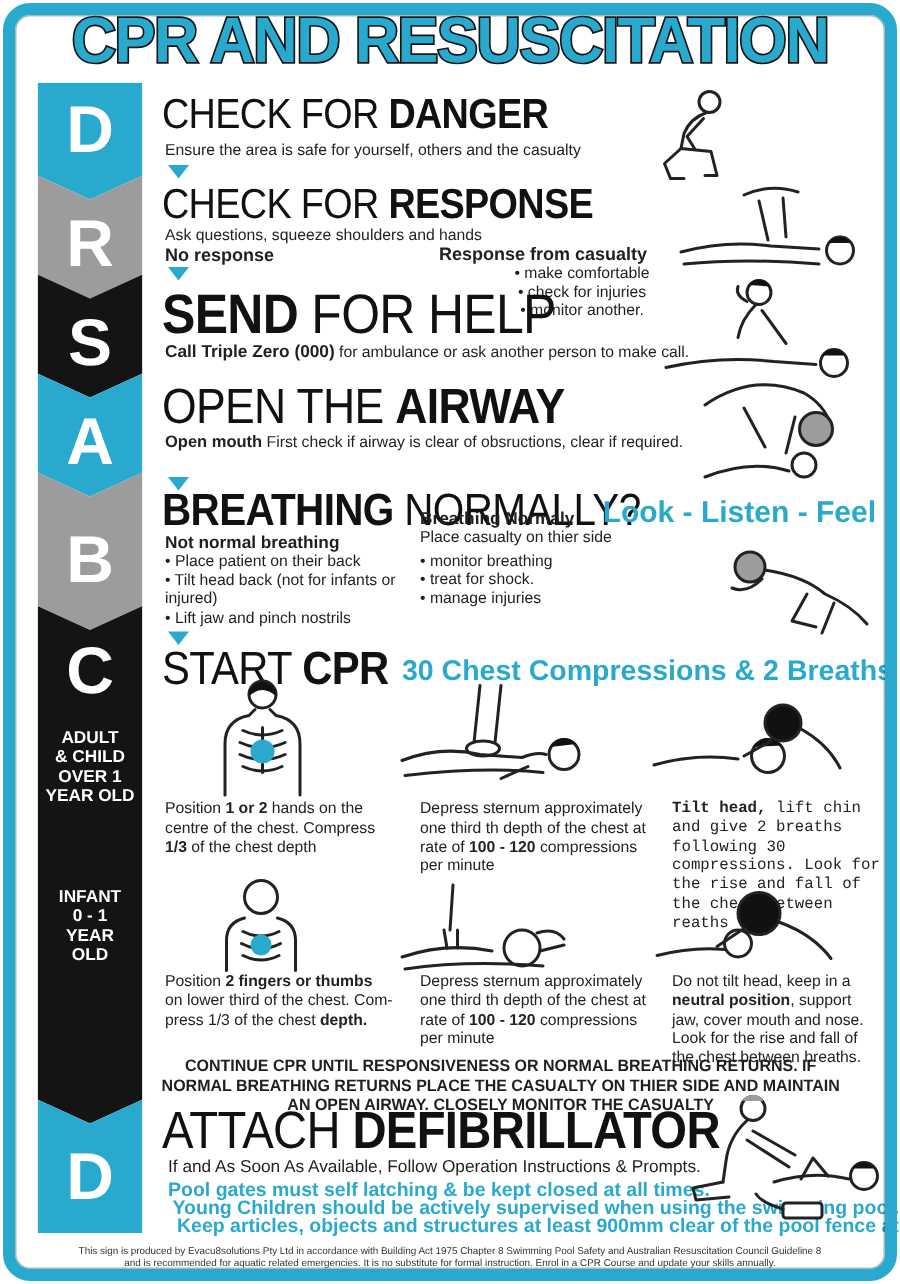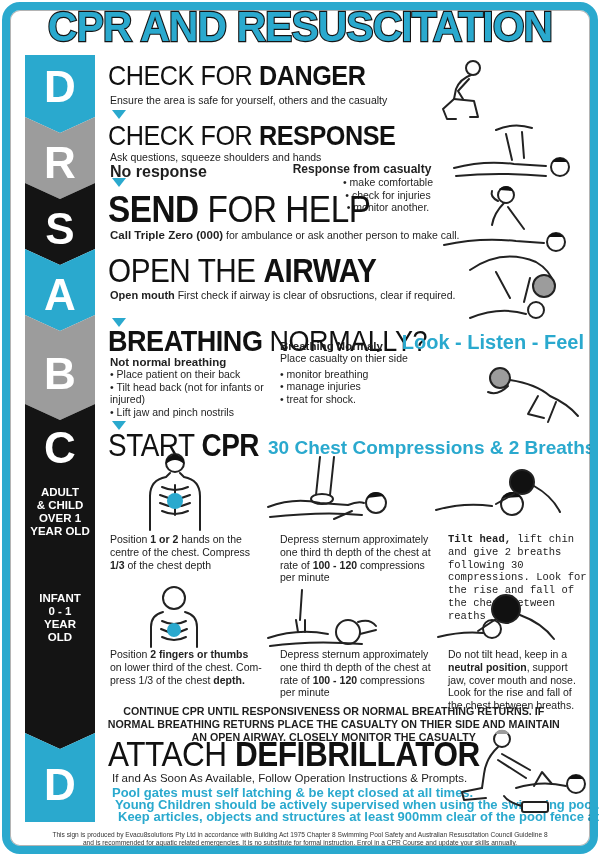--- a/index.html
+++ b/index.html
@@ -78,21 +78,21 @@
   <div class="h" style="left:108px;top:60px;font-size:28px;">
     <span class="lt">CHECK FOR </span><span class="bd">DANGER</span>
   </div>
   <div class="blk small" style="left:110px;top:94px;">Ensure the area is safe for yourself, others and the casualty</div>
   <div class="tri" style="left:112px;top:110px;"></div>
 
   <div class="h" style="left:108px;top:120px;font-size:28px;">
     <span class="lt">CHECK FOR </span><span class="bd">RESPONSE</span>
   </div>
   <div class="blk small" style="left:110px;top:151px;">Ask questions, squeeze shoulders and hands</div>
-  <div class="blk b" style="left:110px;top:163px;font-size:16px;">No response</div>
+  <div class="blk b" style="left:110px;top:163px;font-size:12px;">No response</div>
   <div class="tri" style="left:112px;top:178px;"></div>
   <div class="blk" style="left:282px;top:162px;width:160px;text-align:center;">
     <div class="b" style="font-size:12px;">Response from casualty</div>
     <ul class="dots" style="margin-left:52px;">
       <li>make comfortable</li>
       <li>check for injuries</li>
       <li>monitor another.</li>
     </ul>
   </div>
 
@@ -121,22 +121,22 @@
       <li>Place patient on their back</li>
       <li>Tilt head back (not for infants or injured)</li>
       <li>Lift jaw and pinch nostrils</li>
     </ul>
   </div>
   <div class="blk" style="left:280px;top:340px;width:175px;">
     <div class="b" style="font-size:11.5px;">Breathing Normaly</div>
     <div class="small">Place casualty on thier side</div>
     <ul class="dots" style="margin-top:3px;">
       <li>monitor breathing</li>
+      <li>treat for shock.</li>
       <li>manage injuries</li>
-      <li>treat for shock.</li>
     </ul>
   </div>
   <div class="tri" style="left:112px;top:421px;"></div>
 
   <div class="h" style="left:108px;top:428px;font-size:31px;">
     <span class="lt">START </span><span class="bd">CPR</span>
   </div>
   <div class="blk accent-bold" style="left:268px;top:437px;font-size:19px;white-space:nowrap;">30 Chest Compressions &amp; 2 Breaths</div>
 
   <div class="cap" style="left:110px;top:533px;width:152px;">

